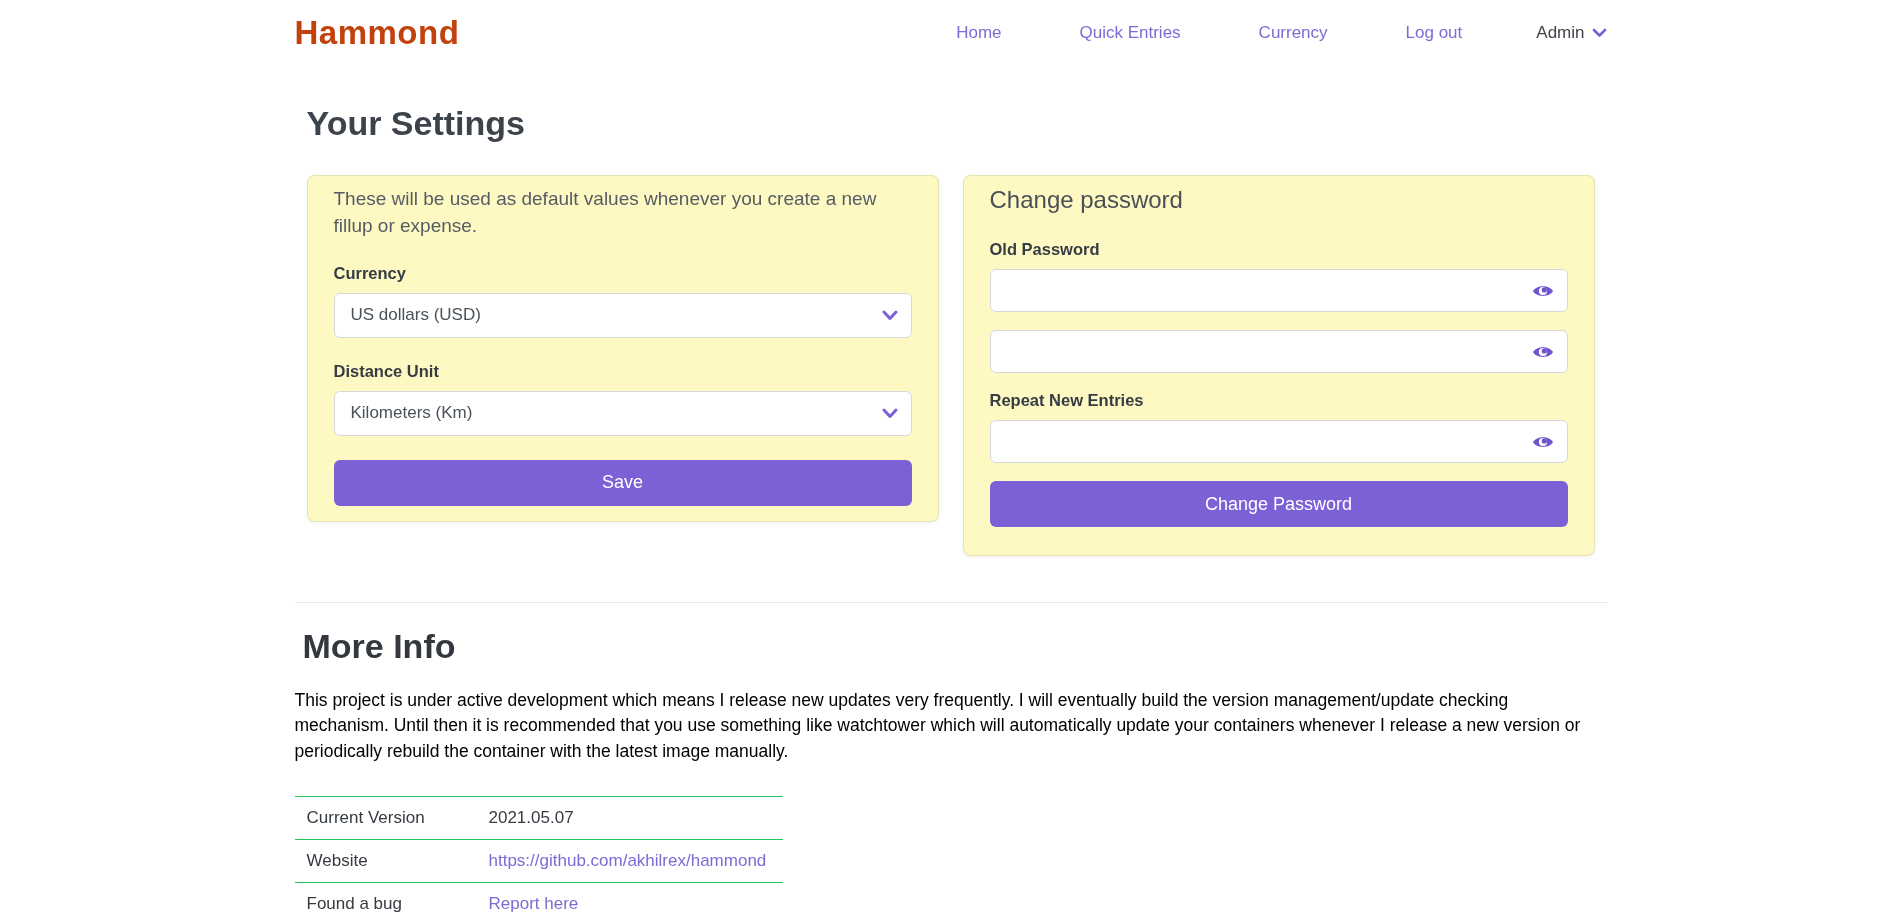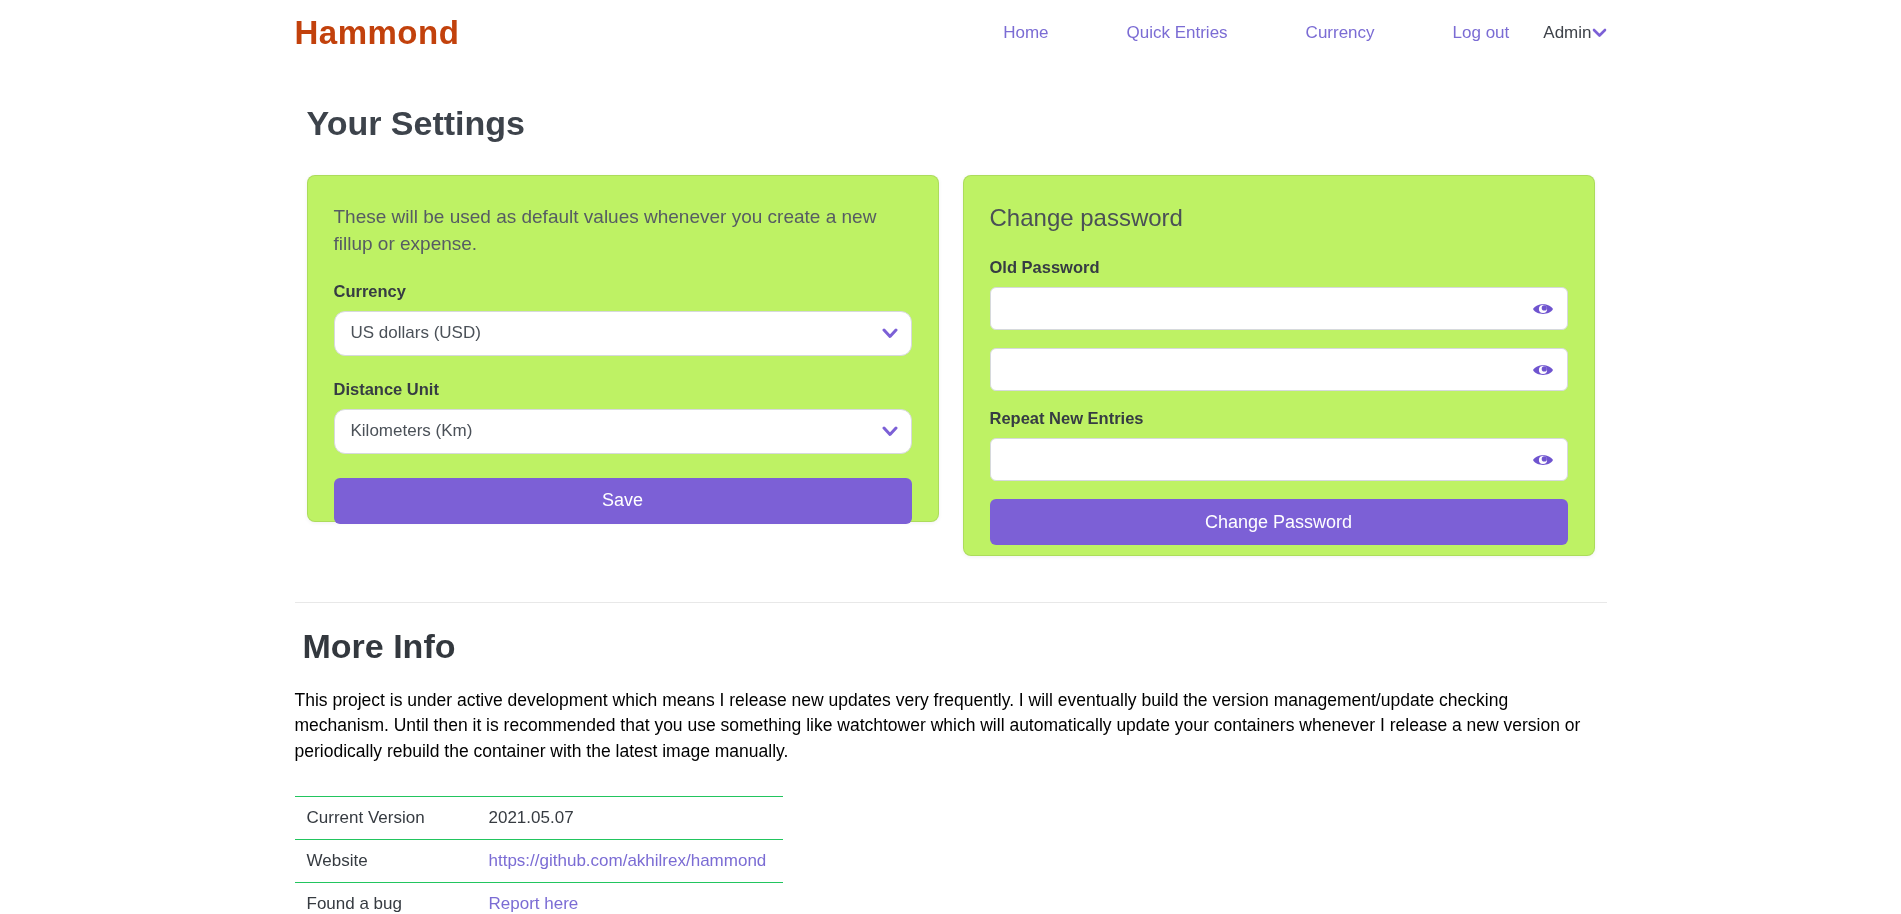--- a/index.html
+++ b/index.html
@@ -5,35 +5,35 @@
   * { margin:0; padding:0; box-sizing:border-box; }
   html,body { width:1901px; height:914px; overflow:hidden; background:#ffffff;
               font-family:"Liberation Sans","DejaVu Sans",sans-serif; color:#3b4148; }
 
   
   .navbar { display:flex; align-items:center; justify-content:space-between;
             padding:14px 0 10px; width:1312px; margin:0 auto; }
   .brand { font-size:33px; font-weight:700; color:#c2410c; letter-spacing:0.5px; cursor:pointer; }
   .nav-links { display:flex; align-items:center; gap:34px; }
   .nav-link { font-size:17px; color:#7b6cd4; text-decoration:none; cursor:pointer;margin-left:44px; }
-  .nav-admin { display:flex; align-items:center; cursor:pointer; }
+  .nav-admin { display:flex; align-items:center; gap:7px; cursor:pointer;margin-left:40px; }
   .nav-admin .admin-label { font-size:17px; color:#3f434a; font-weight:500; }
 
   
   .container { width:1312px; margin:0 auto; }
   .page-title { font-size:34px; font-weight:600; color:#3d434b; margin:42px 0 32px; padding-left:12px; }
 
   .cards-row { display:flex; gap:24px; padding:0 12px; align-items:flex-start; }
-  .card { background:#bef264; border:1px solid rgba(0,0,0,0.09); border-radius:8px;
-          box-shadow:0 1px 4px rgba(0,0,0,0.06); padding:28px 26px 24px; width:644px; }
+  .card { background:#fef9c3; border:1px solid rgba(0,0,0,0.09); border-radius:8px;
+          box-shadow:0 1px 4px rgba(0,0,0,0.06); padding:10px 26px 24px; width:644px; }
 
   .card-desc { font-size:19px; color:#565c63; line-height:1.42; margin-bottom:24px; max-width:575px; }
   .field-label { display:block; font-size:16.5px; font-weight:600; color:#363c43; margin-bottom:10px; }
   .select-wrap { position:relative; margin-bottom:24px; }
-  .select-box { width:100%; height:45px; border:1px solid #d6d9dc; border-radius:11px;
+  .select-box { width:100%; height:45px; border:1px solid #d6d9dc; border-radius:6px;
                 background:#fff; display:flex; align-items:center; padding:0 16px;
                 font-size:17px; color:#4b5158; cursor:pointer; }
   .select-caret { position:absolute; right:14px; top:14px; pointer-events:none; }
 
   .btn-primary { display:block; width:100%; height:46px; background:#7c60d6; border:none;
                  border-radius:6px; color:#ffffff; font-size:18px; cursor:pointer;
                  font-family:inherit; }
   .save-btn { }
 
   

